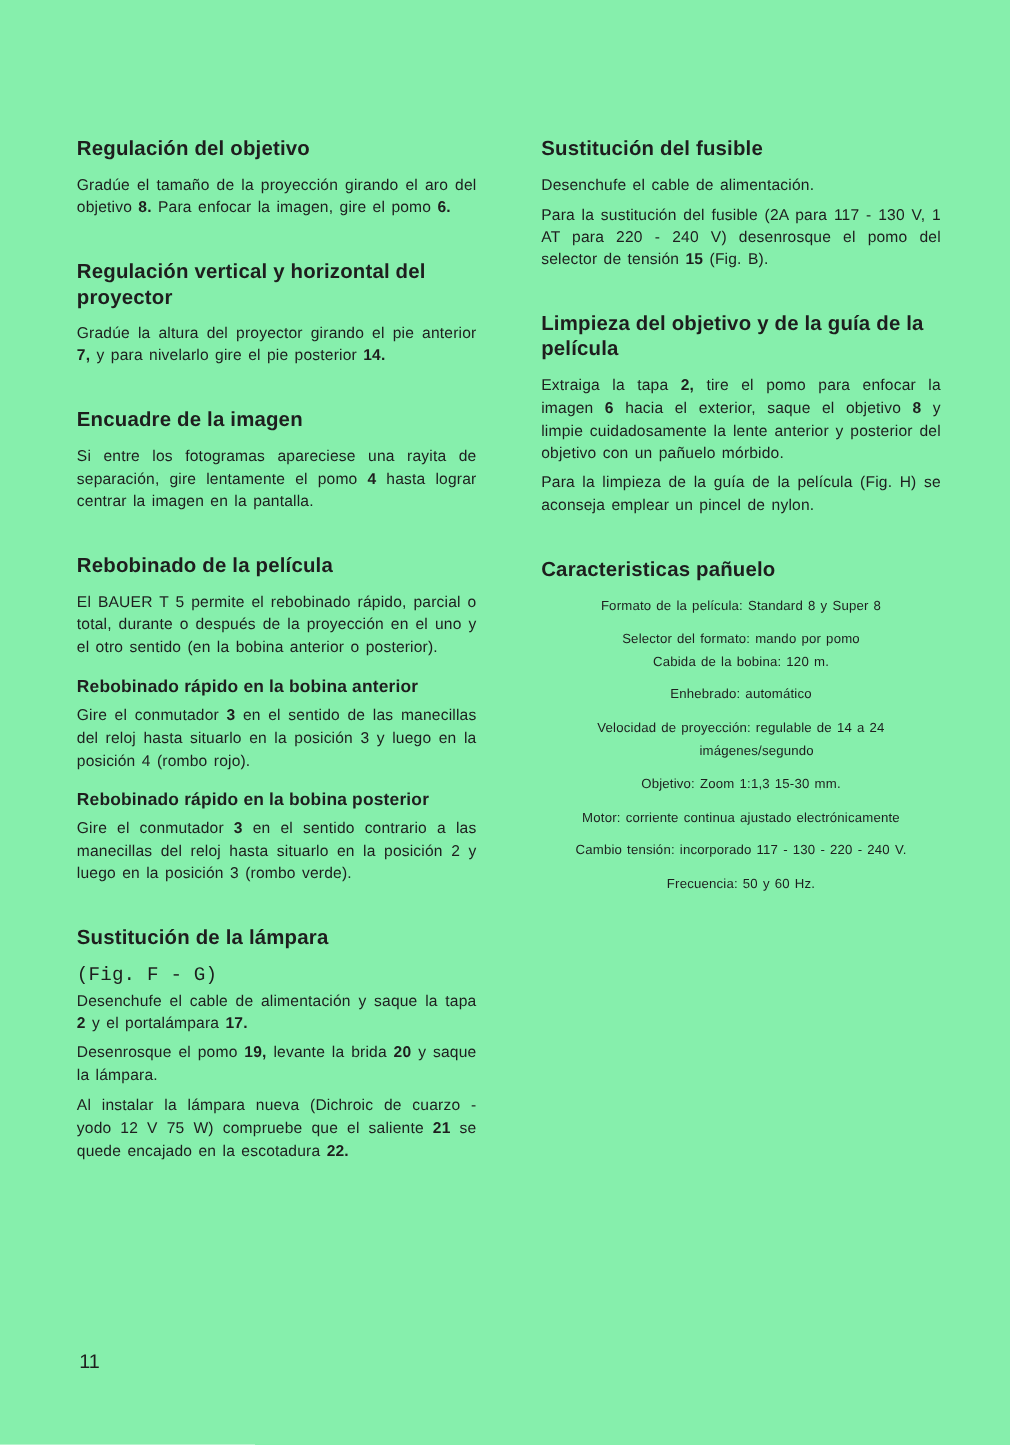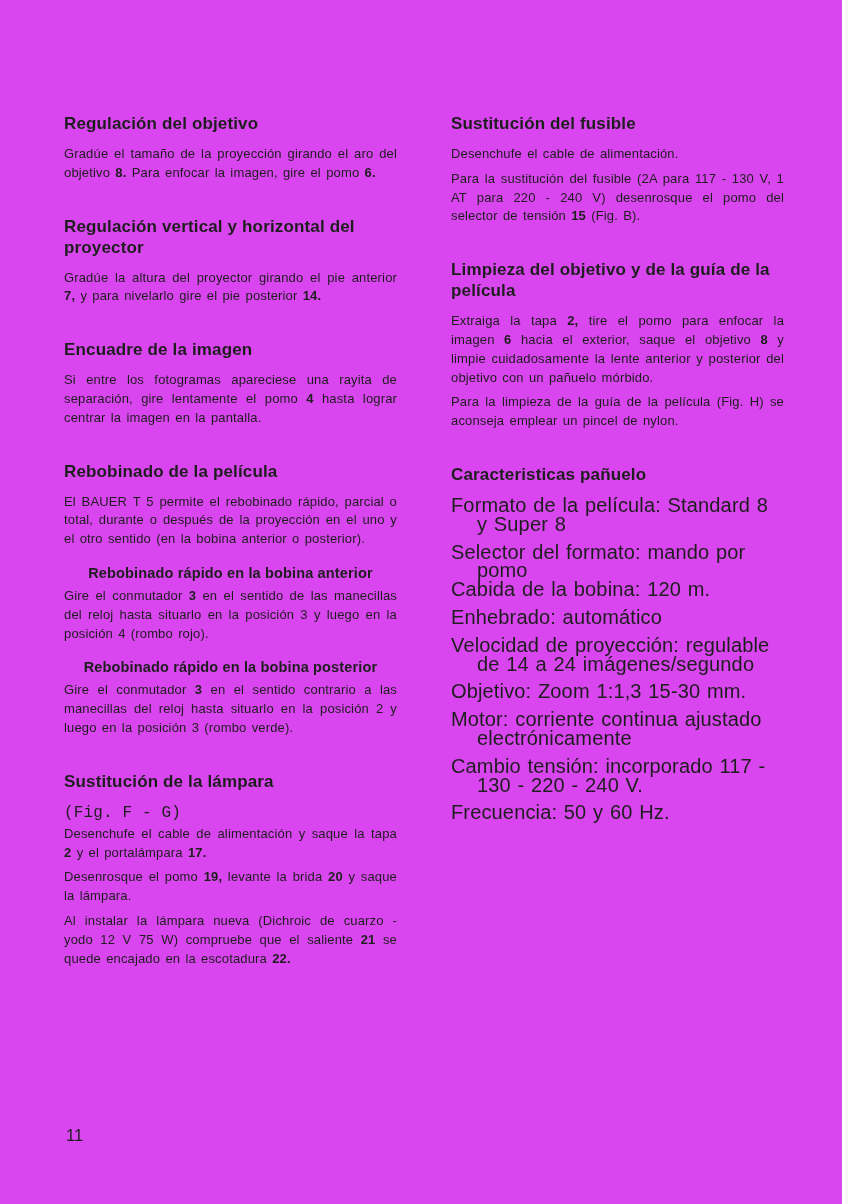--- a/index.html
+++ b/index.html
@@ -1,21 +1,21 @@
 <!DOCTYPE html>
 <html><head>
 <meta charset="utf-8">
 <style>
   * { margin: 0; padding: 0; box-sizing: border-box; }
   html, body { background: #ffffff; }
   .page {
     position: relative;
     width: 842px;
     height: 1204px;
-    background: #d946ef;
+    background: #86efac;
     font-family: "Liberation Sans", "DejaVu Sans", sans-serif;
     color: #1e1e1e;
     overflow: hidden;
   }
   .content {
     position: absolute;
     top: 113px;
     left: 64px;
     display: flex;
     gap: 54px;
@@ -27,42 +27,42 @@
     font-weight: 700;
     line-height: 21px;
     margin: 33px 0 11px;
   }
   .blk.h2:first-child { margin-top: 0; }
   .blk.h3 {
     font-size: 14.5px;
     font-weight: 700;
     line-height: 18px;
     margin: 15px 0 5px;
-    text-align: center;
   }
   .blk.fig {
     font-size: 16px;
     line-height: 20px;
     margin: 2px 0 2px;
     font-family: Liberation Mono, monospace;
   }
   .blk.p {
     font-size: 13px;
     line-height: 18.8px;
     text-align: justify;
     word-spacing: 1.5px;
   }
   .blk.p + .blk.p { margin-top: 6px; }
   .blk.spec {
-    font-size: 20px;
+    font-size: 11px;
     line-height: 18.8px;
     padding-left: 26px;
     text-indent: -26px;
     margin-top: 9px;
     word-spacing: 1px;
+    text-align: center;
   }
   .blk.spec.tight { margin-top: 0; }
   .blk b { font-weight: 700; }
   .page-number {
     position: absolute;
     left: 66px;
     top: 1126px;
     font-size: 16.5px;
     font-family: "Liberation Sans", "DejaVu Sans", sans-serif;
     color: #1e1e1e;

